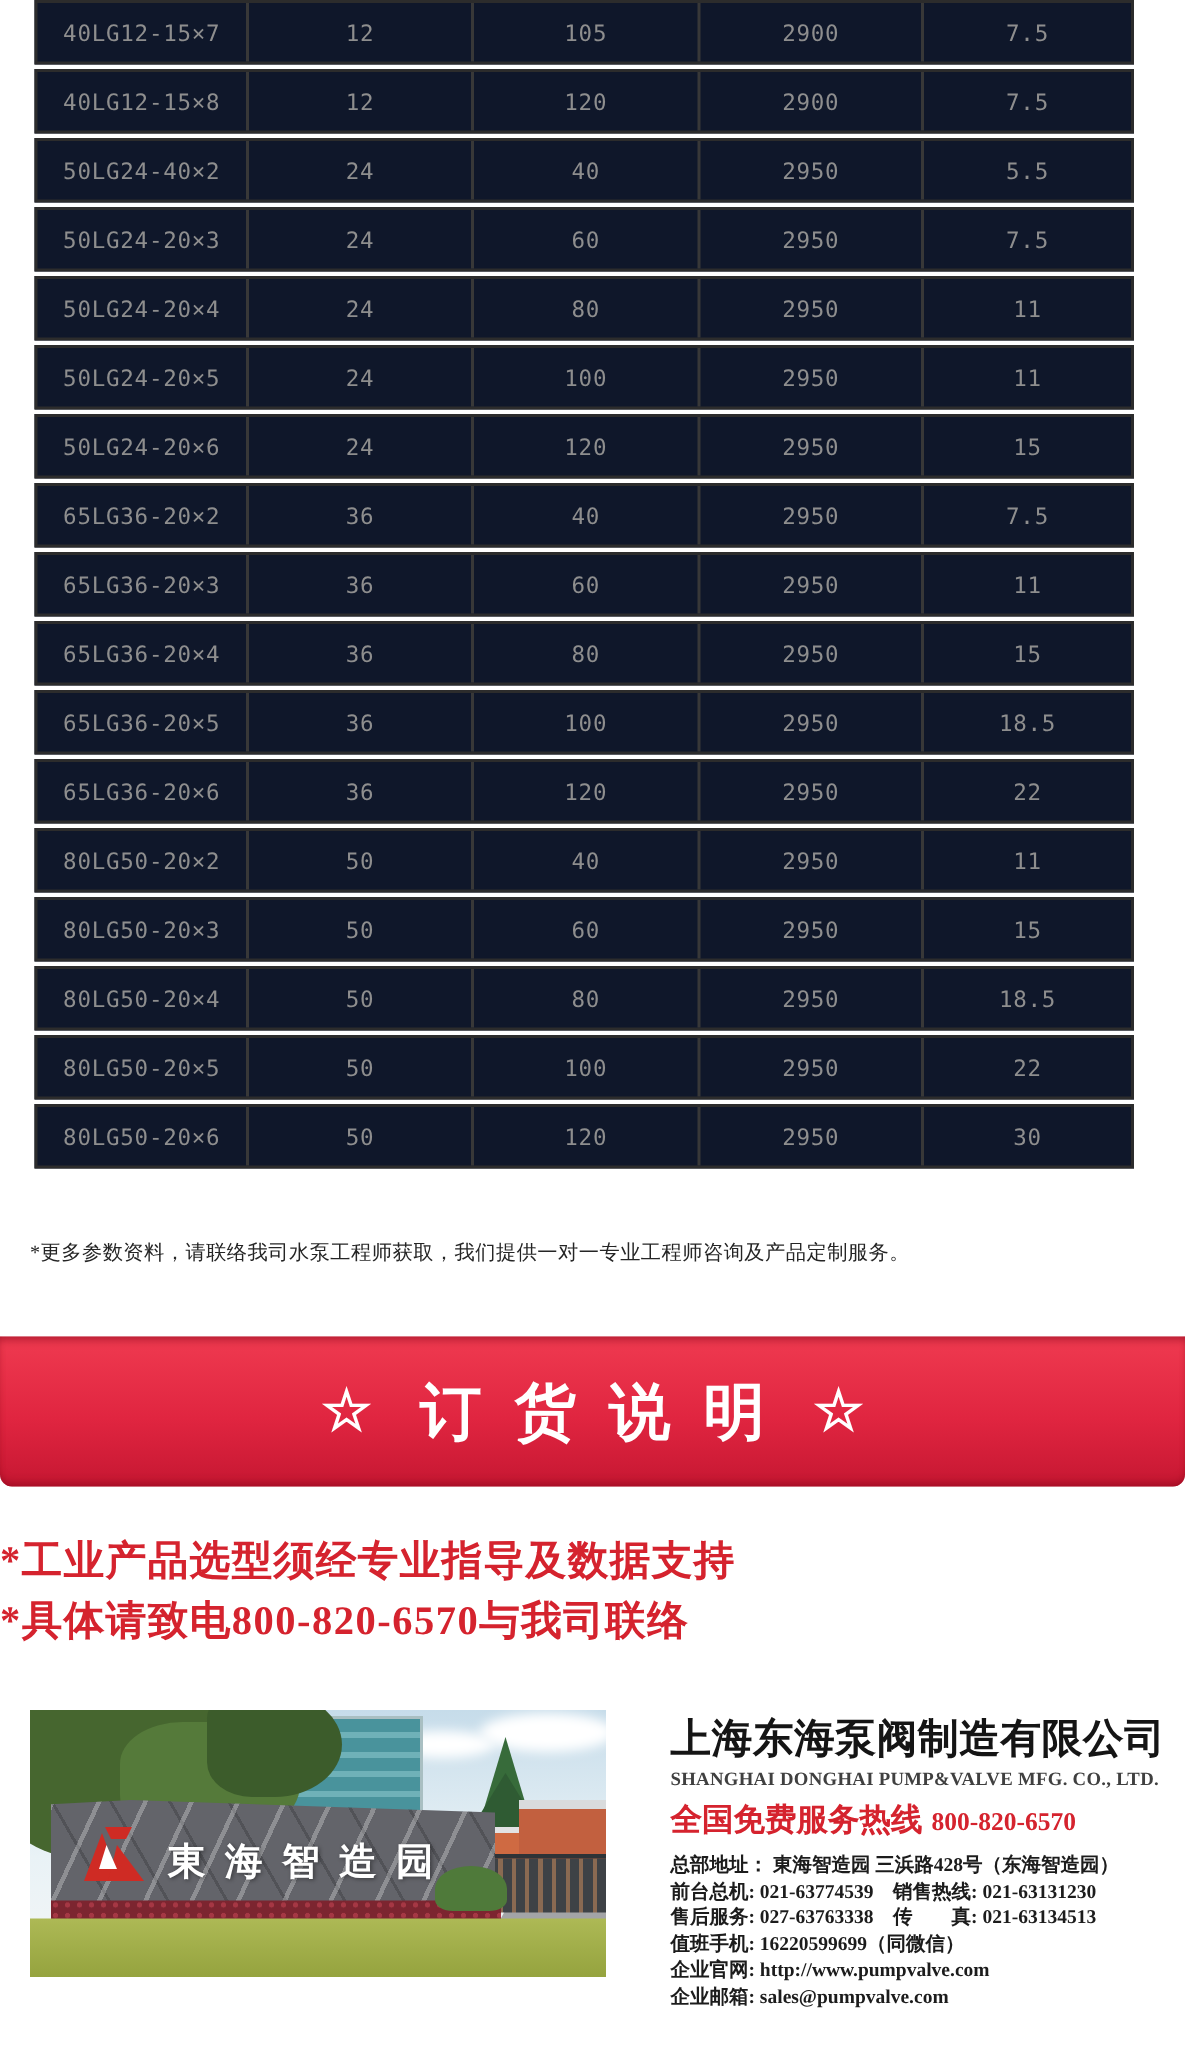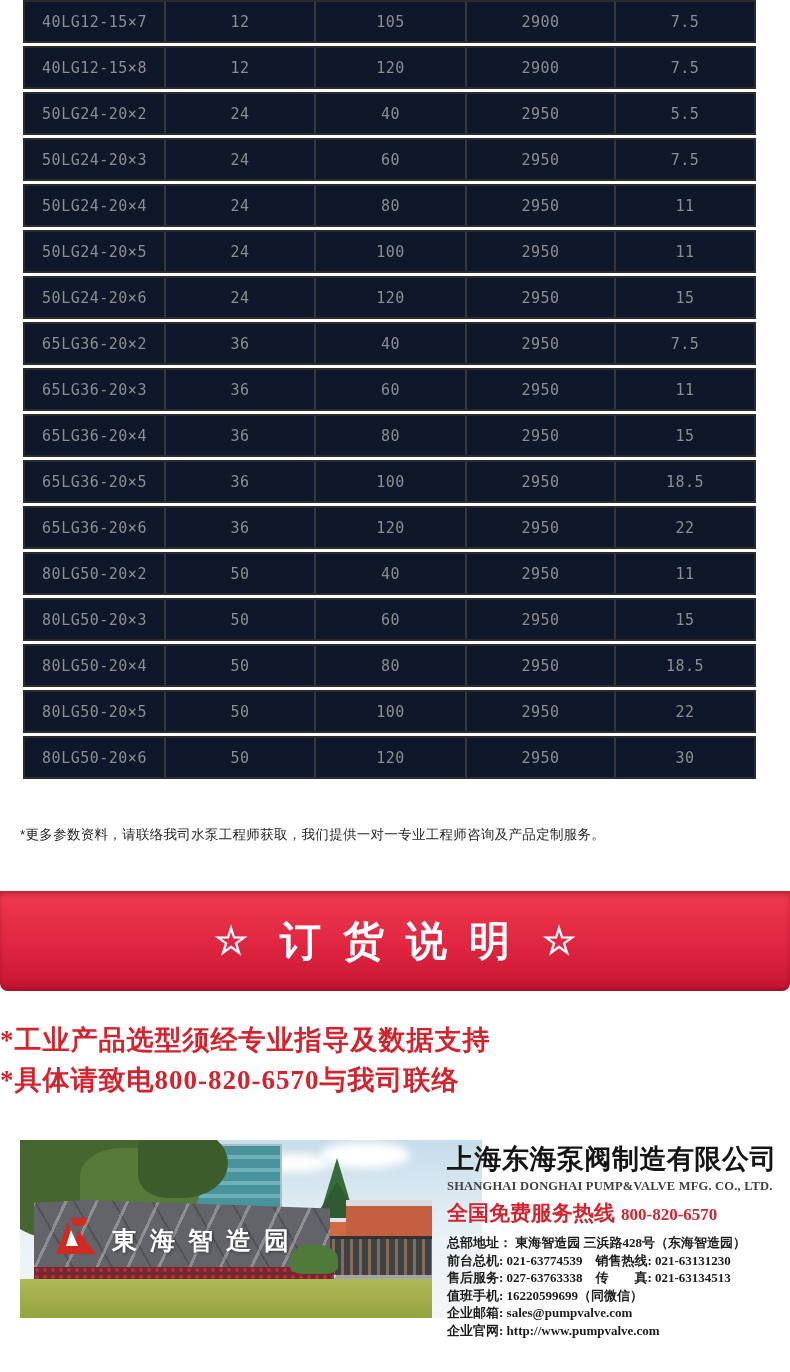--- a/index.html
+++ b/index.html
@@ -11,39 +11,39 @@
   .t-row{display:flex;height:43px;border:2px solid #2c2c2c;margin-bottom:3px;
          box-sizing:border-box;background:#0f172a;}
   .t-cell{display:flex;align-items:center;justify-content:center;
           border-left:2px solid #383838;color:#8e8e8e;
           font-family:"DejaVu Sans Mono",monospace;font-size:15px;letter-spacing:.5px;}
   .t-cell:first-child{border-left:none;}
   .c0{flex:0 0 139px;} .c1{flex:0 0 148px;} .c2{flex:0 0 149px;}
   .c3{flex:0 0 147px;} .c4{flex:1;}
 
   
-  .footnote{position:absolute;left:20px;top:812px;font-size:13.5px;color:#252525;letter-spacing:.3px;}
+  .footnote{position:absolute;left:20px;top:812px;font-size:13.5px;color:#252525;letter-spacing:.3px;font-family:Liberation Serif, serif;}
 
   
   .banner{position:absolute;left:0;top:891px;width:790px;height:100px;
           background:linear-gradient(180deg,#ef3a50 0%,#e02540 55%,#c61732 100%);
           box-shadow:inset 0 5px 6px -3px rgba(120,0,20,.55), inset 0 -5px 6px -3px rgba(120,0,20,.5);
           border-radius:0 0 8px 8px;
           display:flex;align-items:center;justify-content:center;color:#fff;}
   .banner .star{font-size:38px;line-height:1;margin:0 10px;font-weight:bold;}
   .banner .title{font-size:41px;font-weight:bold;letter-spacing:22px;text-indent:22px;
                  font-family:"Liberation Sans",sans-serif;}
 
   
   .slogans{position:absolute;left:0;top:1020px;width:790px;text-align:left;
            color:#d5232e;font-weight:bold;font-family:"Liberation Serif",serif;
            font-size:27px;line-height:40px;letter-spacing:1px;}
 
   
-  .photo{position:absolute;left:20px;top:1140px;width:462px;height:178px;overflow:hidden;background:#dfeaf0;}
+  .photo{position:absolute;left:20px;top:1140px;width:384px;height:178px;overflow:hidden;background:#dfeaf0;}
   .photo *{position:absolute;}
   .sky{inset:0;background:linear-gradient(180deg,#c6dcea 0%,#e9f2f6 55%,#f4f6f6 100%);}
   .cloud{background:#fff;border-radius:50%;filter:blur(4px);}
   .glass-bld{left:150px;top:4px;width:108px;height:78px;
              background:repeating-linear-gradient(180deg,#49939c 0 9px,#6fb1b8 9px 13px);
              border:2px solid #a9bfc2;}
   .tree1{left:-18px;top:-8px;width:175px;height:108px;background:#46662f;border-radius:0 45% 55% 35%;}
   .tree2{left:60px;top:8px;width:120px;height:80px;background:#557a3a;border-radius:40% 60% 55% 45%;}
   .tree3{left:118px;top:-12px;width:90px;height:70px;background:#3c5c2b;border-radius:30% 60% 60% 40%;}
   .conifer-low{left:288px;top:42px;width:58px;height:75px;background:#2f5b33;
@@ -99,21 +99,21 @@
         <div class="t-cell c4">7.5</div>
       </div>
       <div class="t-row">
         <div class="t-cell c0">40LG12-15×8</div>
         <div class="t-cell c1">12</div>
         <div class="t-cell c2">120</div>
         <div class="t-cell c3">2900</div>
         <div class="t-cell c4">7.5</div>
       </div>
       <div class="t-row">
-        <div class="t-cell c0">50LG24-20×2</div>
+        <div class="t-cell c0">50LG24-40×2</div>
         <div class="t-cell c1">24</div>
         <div class="t-cell c2">40</div>
         <div class="t-cell c3">2950</div>
         <div class="t-cell c4">5.5</div>
       </div>
       <div class="t-row">
         <div class="t-cell c0">50LG24-20×3</div>
         <div class="t-cell c1">24</div>
         <div class="t-cell c2">60</div>
         <div class="t-cell c3">2950</div>
@@ -259,18 +259,18 @@
     <div class="company-name">上海东海泵阀制造有限公司</div>
     <div class="company-en">SHANGHAI DONGHAI PUMP&amp;VALVE MFG. CO., LTD.</div>
     <div class="hotline">
       <span>全国免费服务热线</span><span class="num">800-820-6570</span>
     </div>
     <div class="contacts">
         <div>总部地址： 東海智造园 三浜路428号（东海智造园）</div>
         <div>前台总机: 021-63774539　销售热线: 021-63131230</div>
         <div>售后服务: 027-63763338　传　　真: 021-63134513</div>
         <div>值班手机: 16220599699（同微信）</div>
+        <div>企业官网: http://www.pumpvalve.com</div>
         <div>企业邮箱: sales@pumpvalve.com</div>
-        <div>企业官网: http://www.pumpvalve.com</div>
       </div>
   </div>
 
 </div>
 
 </body></html>

